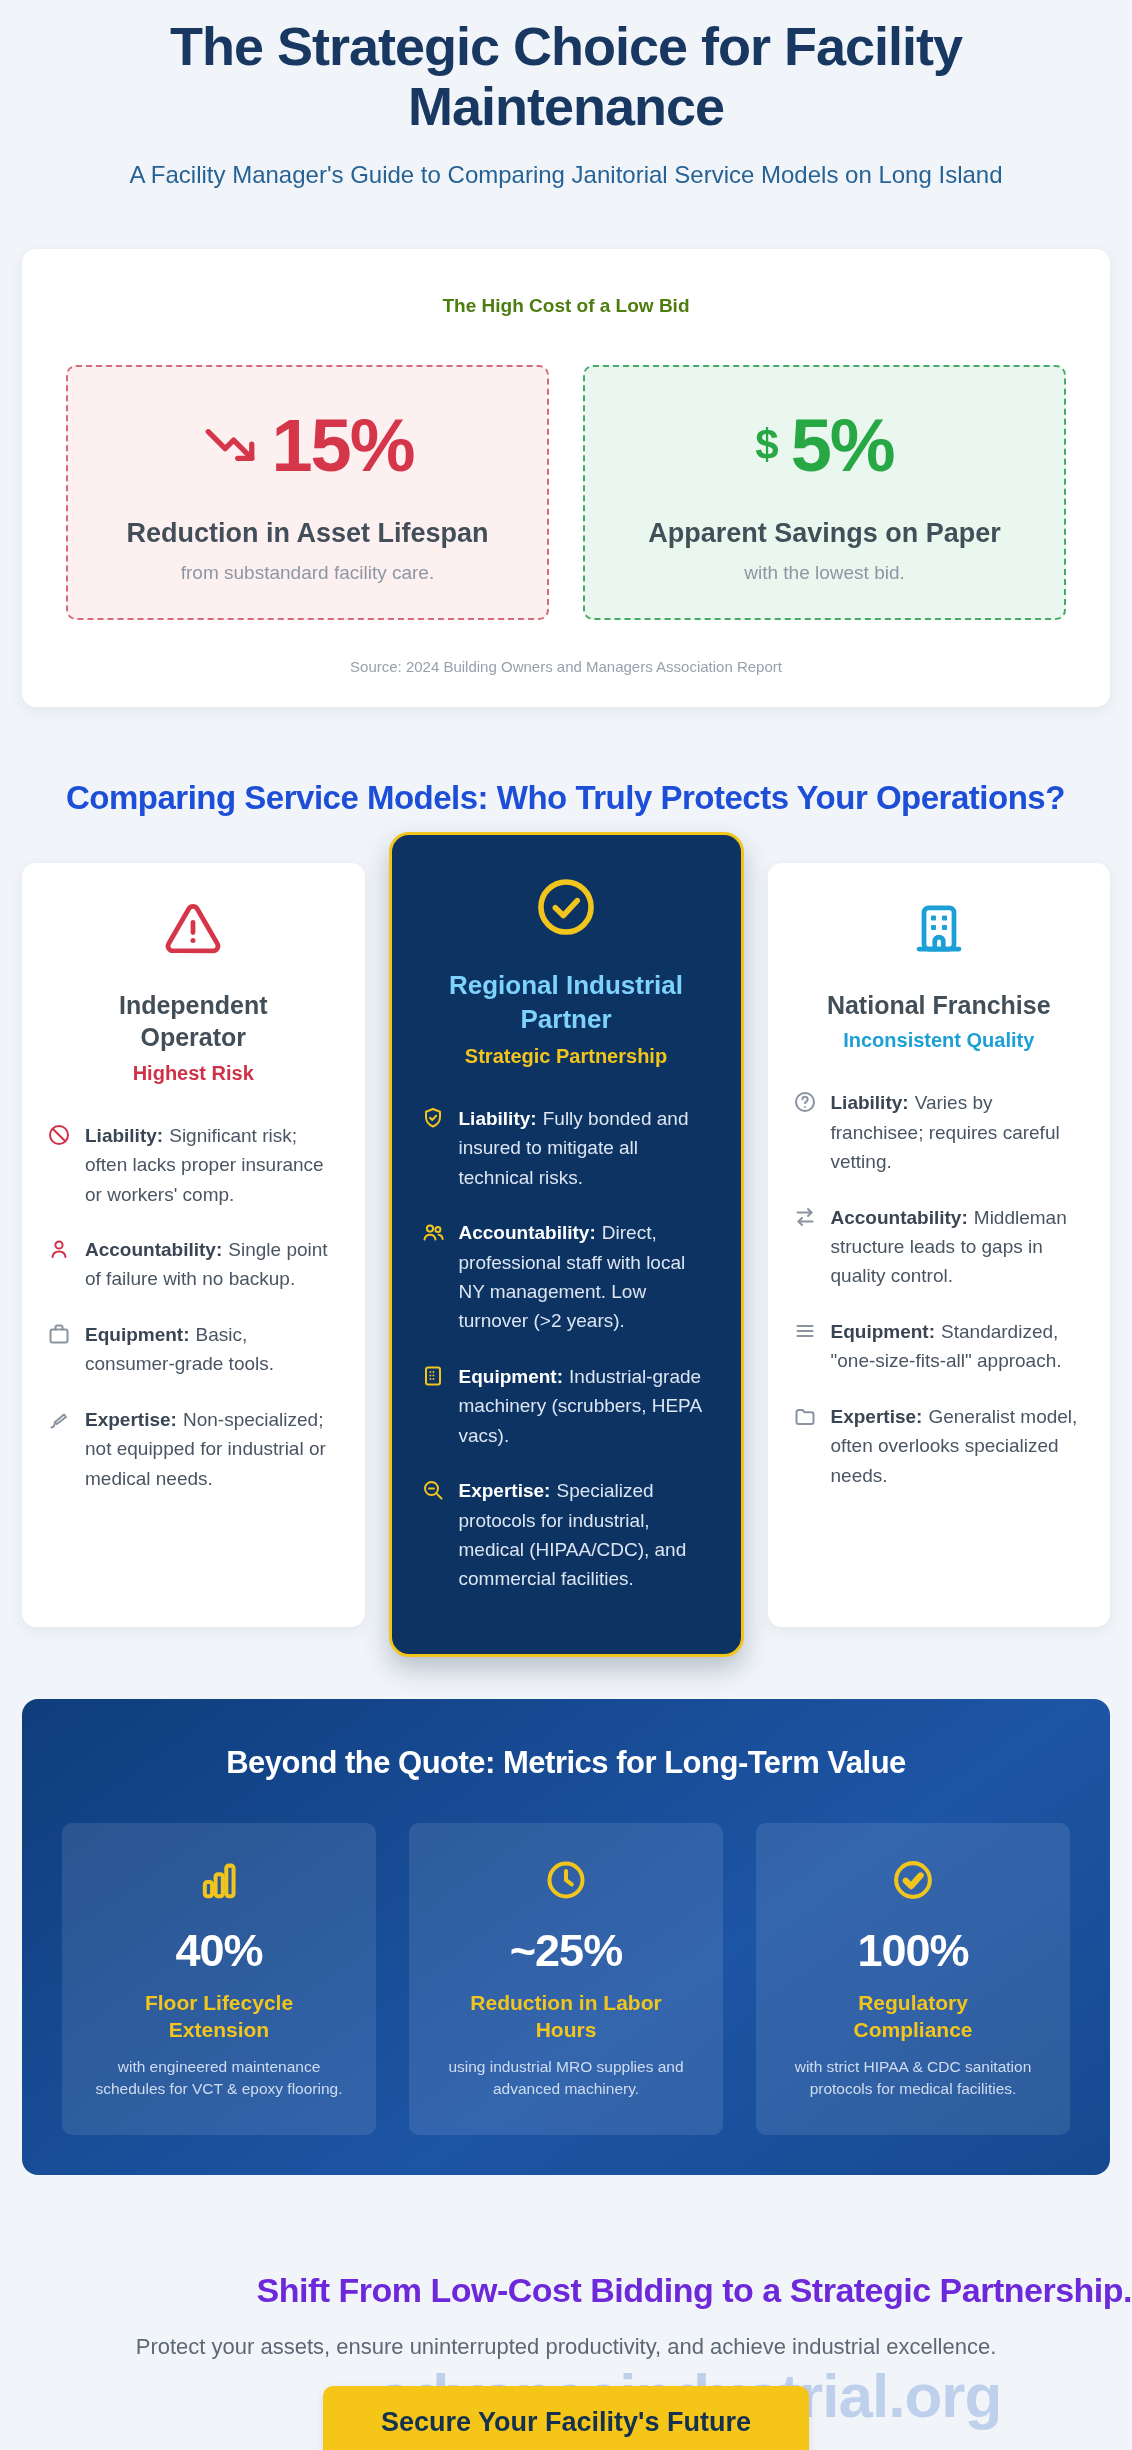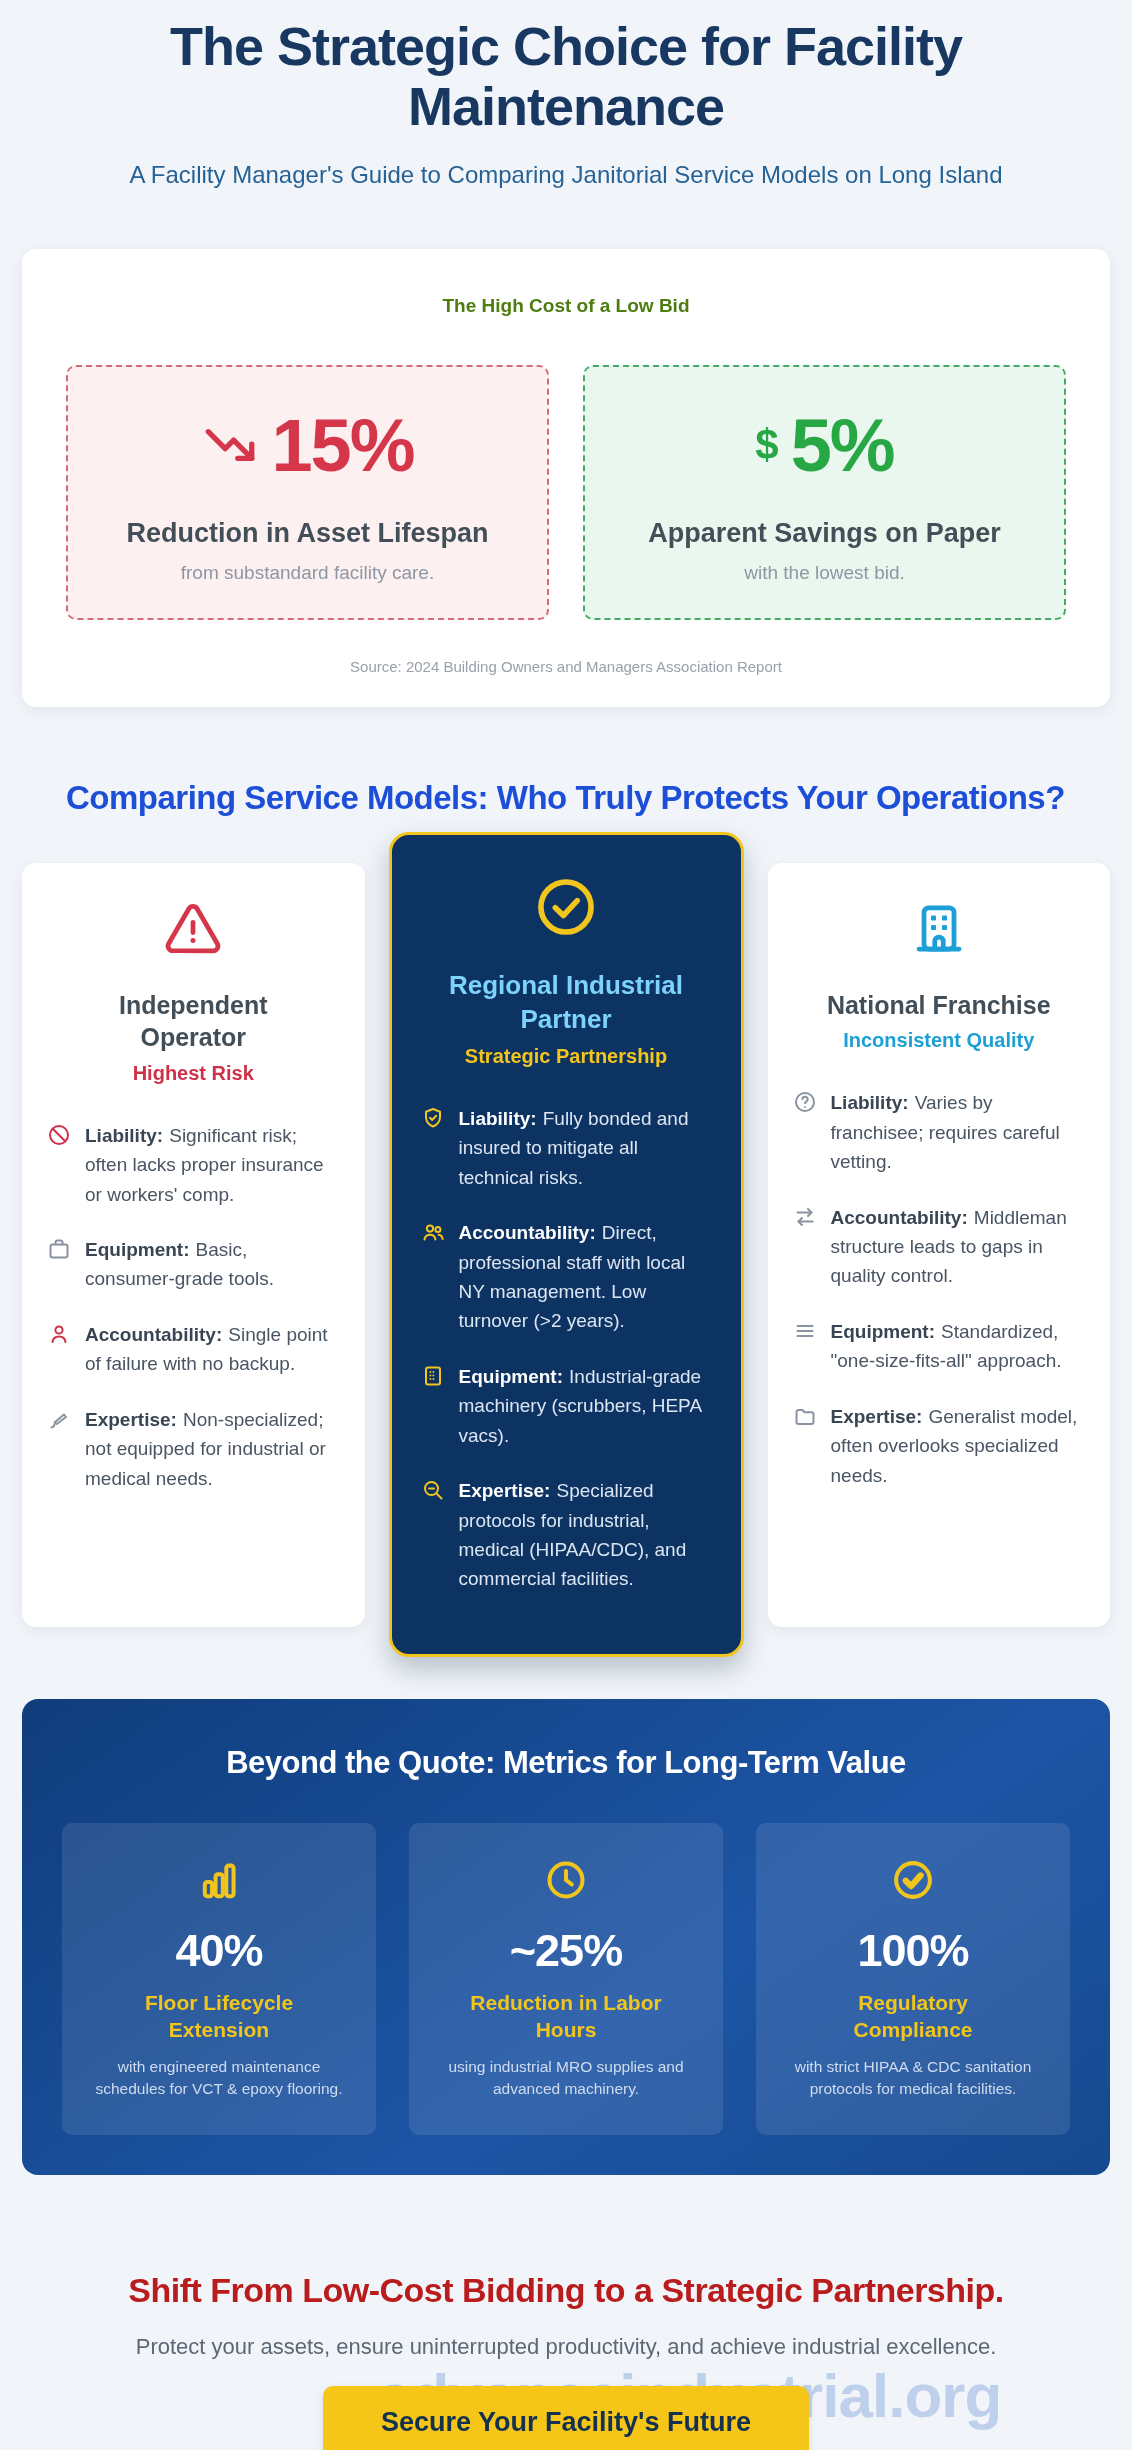--- a/index.html
+++ b/index.html
@@ -60,21 +60,21 @@
              background:linear-gradient(145deg,#0f3d7c 0%,#1d55a5 60%,#16498f 100%); }
   .metrics-title { text-align:center; font-size:31px; font-weight:700; color:#ffffff; letter-spacing:-0.5px; }
   .metrics-row { display:flex; gap:33px; margin-top:42px; }
   .metric-box { flex:1 1 0; min-height:302px; background:rgba(255,255,255,.10); border-radius:10px; padding:34px 20px; text-align:center; }
   .metric-icon { width:46px; height:46px; color:#f2c51d; display:inline-block; }
   .metric-num { margin-top:18px; font-size:45px; font-weight:700; color:#ffffff; letter-spacing:-1px; }
   .metric-label { margin:12px auto 0; max-width:220px; font-size:21px; font-weight:700; color:#f2c51d; line-height:1.3; }
   .metric-desc { margin:12px auto 0; max-width:268px; font-size:15.5px; color:#cfdcef; line-height:1.45; }
 
   
-  .cta-heading { margin-top:96px; text-align:center; font-size:34px; font-weight:700; color:#b91c1c; letter-spacing:-0.5px; }
+  .cta-heading { margin-top:96px; text-align:right; font-size:34px; font-weight:700; color:#6d28d9; letter-spacing:-0.5px; }
   .cta-sub { margin-top:24px; text-align:center; font-size:22px; color:#5d6875; }
   .cta-btn-wrap { text-align:center; margin-top:26px; }
   .cta-btn { position:relative; z-index:2; display:inline-block; background:#f5c518; color:#14324f; border:none; cursor:pointer;
              font-family:inherit; font-size:27px; font-weight:700; padding:21px 58px; border-radius:10px; box-shadow:0 3px 8px rgba(40,60,90,.12); }
   .watermark { position:absolute; z-index:1; left:378px; top:2360px; font-size:62px; font-weight:700; color:#bfd0ec; letter-spacing:-1px; white-space:nowrap; }
 
   svg { display:block; }
 </style>
 </head>
 <body>
@@ -135,36 +135,36 @@
         <div class="li">
           <span class="li-ic ic-red">
             <svg viewBox="0 0 24 24" fill="none" stroke="currentColor" stroke-width="2" stroke-linecap="round">
                 <circle cx="12" cy="12" r="9"></circle>
                 <line x1="5.7" y1="5.7" x2="18.3" y2="18.3"></line>
               </svg>
           </span>
           <p class="li-tx"><b>Liability:</b><span>Significant risk; often lacks proper insurance or workers' comp.</span></p>
         </div>
         <div class="li">
+          <span class="li-ic ic-red">
+            <svg viewBox="0 0 24 24" fill="none" stroke="currentColor" stroke-width="2" stroke-linecap="round">
+                <circle cx="12" cy="8" r="3.6"></circle>
+                <path d="M5.5 20c.5-3.5 3-5.4 6.5-5.4s6 1.9 6.5 5.4"></path>
+              </svg>
+          </span>
+          <p class="li-tx"><b>Accountability:</b><span>Single point of failure with no backup.</span></p>
+        </div>
+        <div class="li">
           <span class="li-ic ic-gray">
             <svg viewBox="0 0 24 24" fill="none" stroke="currentColor" stroke-width="2" stroke-linecap="round" stroke-linejoin="round">
                 <rect x="3.5" y="7.5" width="17" height="13" rx="2"></rect>
                 <path d="M8.5 7.5v-2a2 2 0 0 1 2-2h3a2 2 0 0 1 2 2v2"></path>
               </svg>
           </span>
           <p class="li-tx"><b>Equipment:</b><span>Basic, consumer-grade tools.</span></p>
-        </div>
-        <div class="li">
-          <span class="li-ic ic-red">
-            <svg viewBox="0 0 24 24" fill="none" stroke="currentColor" stroke-width="2" stroke-linecap="round">
-                <circle cx="12" cy="8" r="3.6"></circle>
-                <path d="M5.5 20c.5-3.5 3-5.4 6.5-5.4s6 1.9 6.5 5.4"></path>
-              </svg>
-          </span>
-          <p class="li-tx"><b>Accountability:</b><span>Single point of failure with no backup.</span></p>
         </div>
         <div class="li">
           <span class="li-ic ic-gray">
             <svg viewBox="0 0 24 24" fill="none" stroke="currentColor" stroke-width="2" stroke-linecap="round" stroke-linejoin="round">
                 <path d="M4.5 20.5c1.8-.4 2.7-1.5 3.1-3.3"></path>
                 <path d="M7.5 15.5 17 7.5l2 2.5-9.2 7z"></path>
               </svg>
           </span>
           <p class="li-tx"><b>Expertise:</b><span>Non-specialized; not equipped for industrial or medical needs.</span></p>
         </div>

